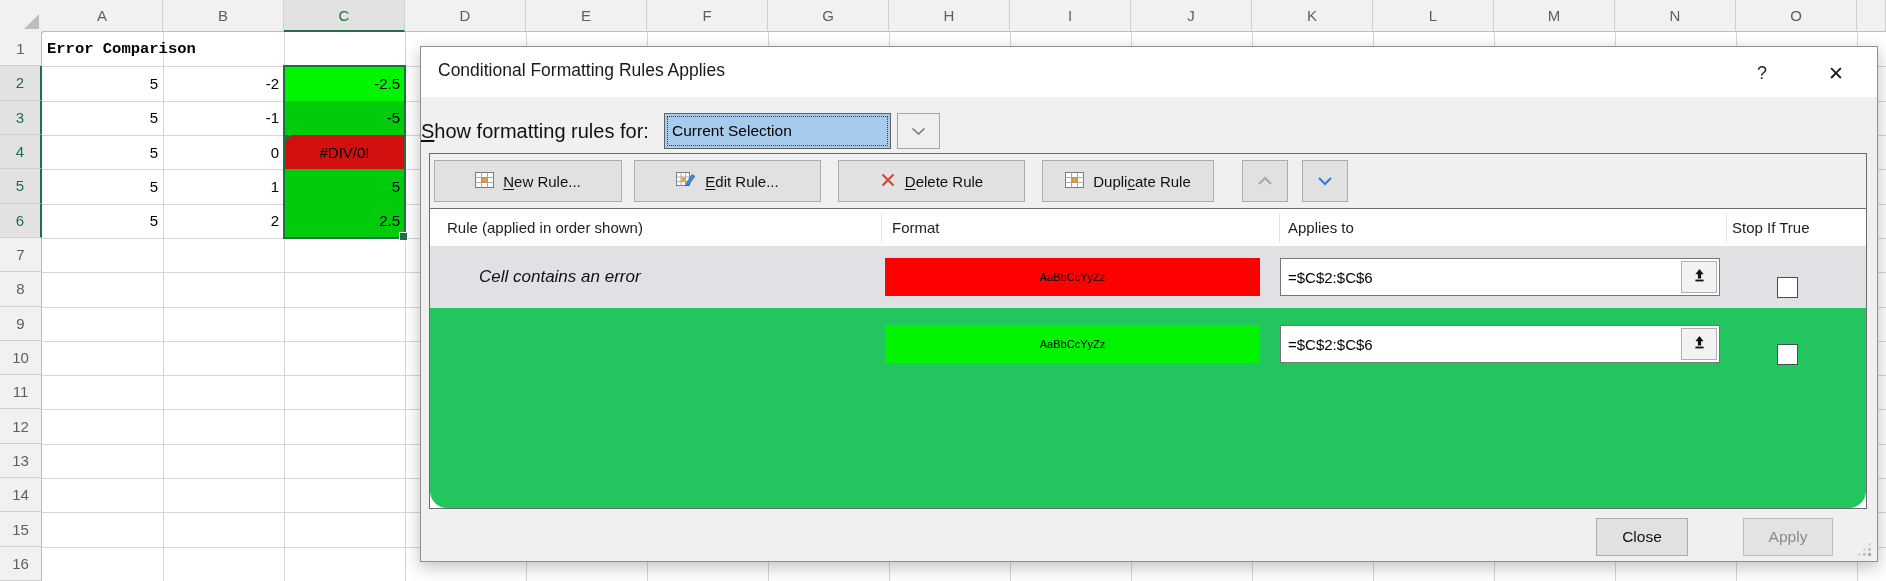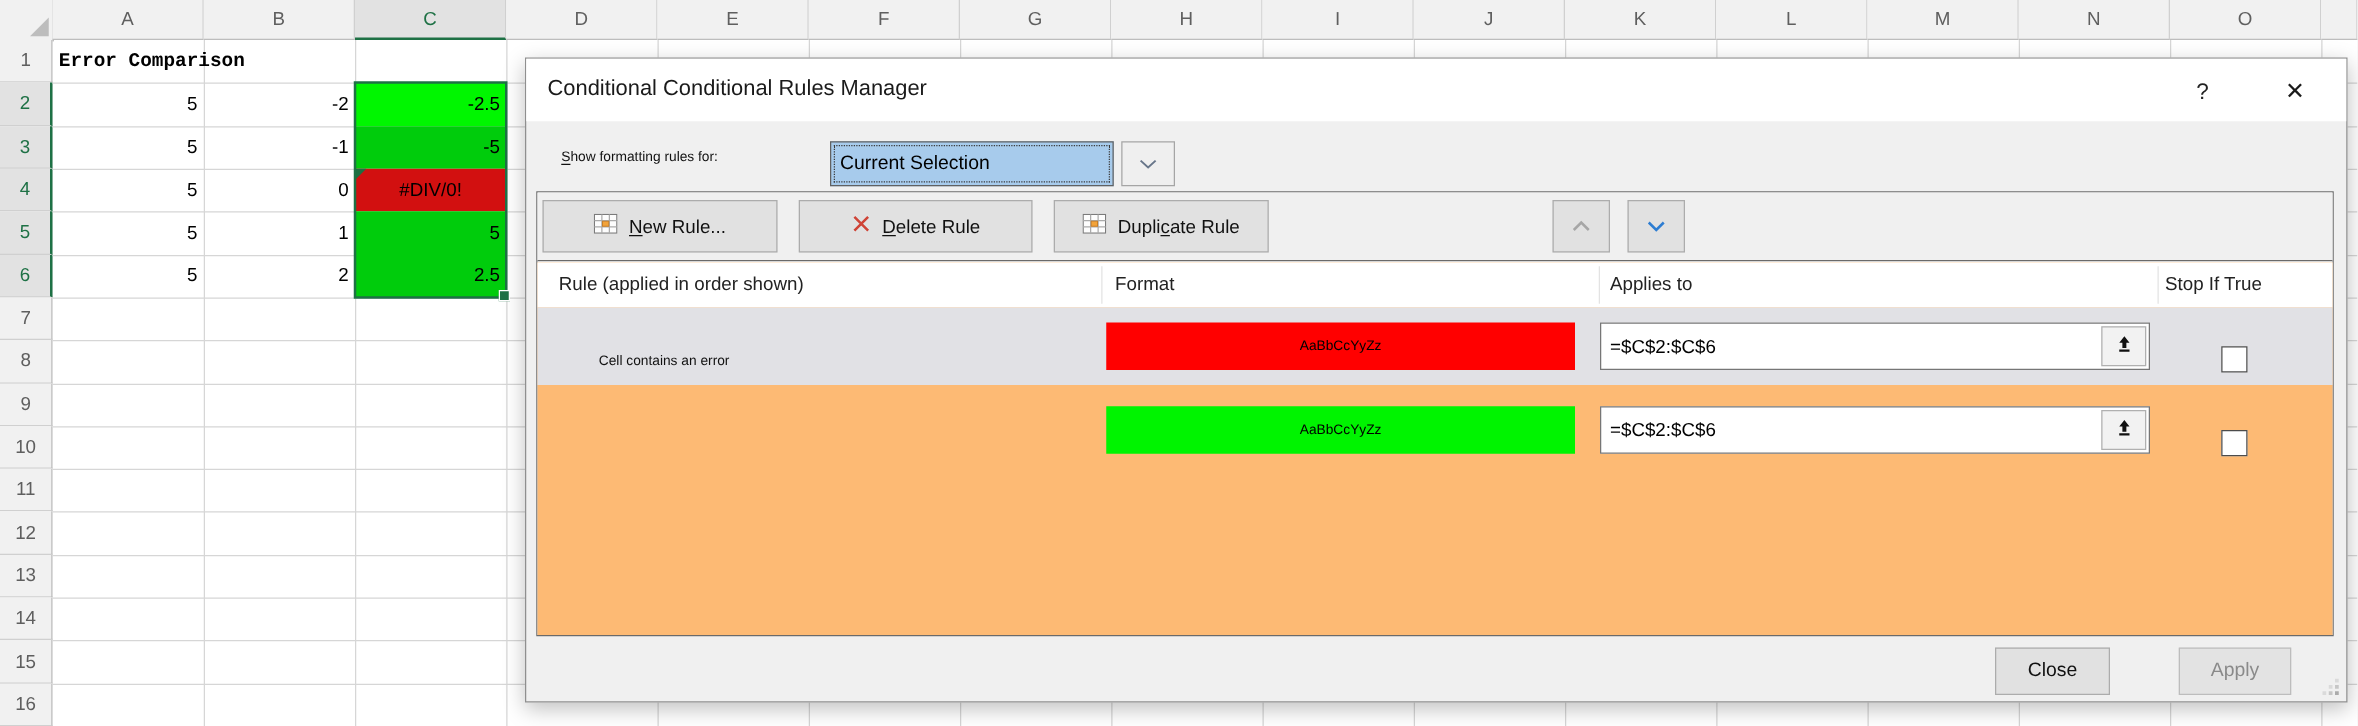--- a/index.html
+++ b/index.html
@@ -33,43 +33,43 @@
        border-top:9px solid #1D6F42;border-right:9px solid transparent;}
   
   .dlg{position:absolute;left:420px;top:46px;width:1456px;height:514px;background:#F0F0F0;
        border:1px solid #8F8F8F;box-shadow:0 5px 16px rgba(0,0,0,.25);}
   .dlg-title{position:absolute;left:0;top:0;right:0;height:50px;background:#fff;}
   .dlg-title-text{position:absolute;left:17px;top:13px;font-size:17.5px;color:#1A1A1A;}
   .dlg-help{position:absolute;left:1326px;top:11px;width:30px;height:30px;font-size:18px;color:#222;
        display:flex;align-items:center;justify-content:center;}
   .dlg-x{position:absolute;left:1398px;top:10px;width:34px;height:32px;font-size:19px;color:#1A1A1A;
        display:flex;align-items:center;justify-content:center;}
-  .show-label{position:absolute;left:28px;top:73px;font-size:11px;color:#111;}
+  .show-label{position:absolute;left:0;top:73px;font-size:20px;color:#111;}
   .combo{position:absolute;left:243px;top:66px;width:227px;height:36px;box-sizing:border-box;
        border:1px solid #616161;display:flex;align-items:center;padding-left:7px;
        font-size:15.5px;color:#000;outline:1px dotted #3A3A3A;outline-offset:-4px;}
   .combo-arrow{position:absolute;left:476px;top:66px;width:43px;height:36px;box-sizing:border-box;
        background:#EFEFEF;border:1px solid #A5A5A5;display:flex;align-items:center;justify-content:center;}
   .rules-box{position:absolute;left:8px;top:106px;width:1436px;height:354px;box-sizing:content-box;
        border:1px solid #6A6A6A;background:#fff;}
   .rules-toolbar{position:absolute;left:0;top:0;right:0;height:55px;background:#F0F0F0;
        border-bottom:1px solid #6A6A6A;display:flex;align-items:flex-start;padding-top:6px;box-sizing:border-box;}
   .tb-btn{height:42px;box-sizing:border-box;background:#E1E1E1;border:1px solid #ACACAC;
        display:flex;align-items:center;justify-content:center;gap:9px;font-size:15px;color:#111;
        font-family:"Liberation Sans",sans-serif;padding:0;}
   .arrow-btn{position:absolute;top:6px;width:46px;height:42px;box-sizing:border-box;background:#E1E1E1;
        border:1px solid #ACACAC;display:flex;align-items:center;justify-content:center;padding:0;}
-  .rules-list{position:absolute;left:0;top:56px;right:0;bottom:0;background:#fdba74;}
+  .rules-list{position:absolute;left:0;top:56px;right:0;bottom:0;background:#22c55e;border-radius:17px;}
   .list-hdr{position:absolute;left:0;top:0;right:0;height:36px;background:#fff;}
   .list-hdr span{position:absolute;top:0;line-height:36px;font-size:15px;color:#222;white-space:nowrap;}
   .hdr-sep{position:absolute;top:3px;bottom:3px;width:1px;background:#E3E3E3;}
   .rule-row{position:absolute;left:0;right:0;height:62px;}
   .rule-row.selected{background:#E1E1E5;}
-  .r-name{position:absolute;left:49px;top:12px;height:100%;display:flex;align-items:center;
-       font-size:11px;color:#111;white-space:nowrap;}
+  .r-name{position:absolute;left:49px;top:0;height:100%;display:flex;align-items:center;
+       font-size:17px;color:#111;white-space:nowrap;font-style:italic;}
   .r-swatch{position:absolute;left:455px;top:50%;margin-top:-19px;width:375px;height:38px;
        display:flex;align-items:center;justify-content:center;font-size:11px;color:#000;}
   .r-applies{position:absolute;left:850px;top:50%;margin-top:-19px;width:440px;height:38px;
        box-sizing:border-box;border:1px solid #767676;background:#fff;}
   .r-applies input{position:absolute;left:0;top:0;bottom:0;right:40px;border:0;outline:0;
        font-size:15px;font-family:"Liberation Sans",sans-serif;padding:0 0 0 7px;color:#000;background:transparent;}
   .picker-btn{position:absolute;right:2px;top:2px;bottom:2px;width:36px;background:#F2F2F2;
        border:1px solid #B0B0B0;box-sizing:border-box;display:flex;align-items:center;justify-content:center;padding:0;}
   .r-stop{position:absolute;left:1347px;top:50%;margin-top:-11px;}
   input[type=checkbox]{appearance:none;-webkit-appearance:none;width:21px;height:21px;margin:0;
@@ -168,21 +168,21 @@
     <div class="cell center" style="left: 284px; top: 134.938px; width: 121px; height: 34.3125px; background: rgb(210, 16, 16);">#DIV/0!<div class="err-flag"></div></div>
     <div class="cell" style="left: 284px; top: 169.25px; width: 121px; height: 34.3125px; background: rgb(0, 204, 12);">5</div>
     <div class="cell" style="left: 284px; top: 203.562px; width: 121px; height: 34.3125px; background: rgb(0, 204, 12);">2.5</div>
     <div class="sel-range" style="left: 283px; top: 65.3125px; width: 123px; height: 173.562px; border-color: rgb(30, 113, 69);">
       <div class="fill-handle" style="background: rgb(30, 113, 69); pointer-events: auto;"></div>
     </div>
   </div>
 
 <div class="dlg">
   <div class="dlg-title">
-    <span class="dlg-title-text">Conditional Conditional Rules Manager</span>
+    <span class="dlg-title-text">Conditional Formatting Rules Applies</span>
     <span class="dlg-help">?</span>
     <span class="dlg-x">✕</span>
   </div>
 
   <span class="show-label"><u>S</u>how formatting rules for:</span>
   <div class="combo" style="background: rgb(167, 203, 236);">
     <span>Current Selection</span>
   </div>
   <button class="combo-arrow">
     <span>
@@ -194,20 +194,29 @@
 
   <div class="rules-box">
     <div class="rules-toolbar">
         <button class="tb-btn" style="width: 188px; margin-left: 4px;">
           <span><svg width="19" height="16" viewBox="0 0 19 16">
               <rect x="0.5" y="0.5" width="18" height="15" fill="#FDFDFD" stroke="#7B7B7B"></rect>
               <path d="M6.5 0.5 V15.5 M12.5 0.5 V15.5 M0.5 5.5 H18.5 M0.5 10.5 H18.5" stroke="#ABABAB" fill="none"></path>
               <rect x="7" y="6" width="5" height="4" fill="#F2A33A" stroke="#C77F28" stroke-width="0.8"></rect>
             </svg></span>
           <span><u>N</u>ew Rule...</span>
+        </button>
+        <button class="tb-btn" style="width: 187px; margin-left: 12px;">
+          <span><svg width="20" height="17" viewBox="0 0 20 17">
+              <rect x="0.5" y="1.5" width="13" height="13" fill="#FDFDFD" stroke="#7B7B7B"></rect>
+              <path d="M5 1.5 V14.5 M9.5 1.5 V14.5 M0.5 6 H13.5 M0.5 10.5 H13.5" stroke="#ABABAB" fill="none"></path>
+              <rect x="5.3" y="6.3" width="4" height="4" fill="#F2A33A"></rect>
+              <path d="M10.2 12.2 L16.2 3.4 L18.8 5.2 L12.8 14 L9.7 14.8 Z" fill="#3C8BD9" stroke="#2B66A3" stroke-width="0.7"></path>
+            </svg></span>
+          <span><u>E</u>dit Rule...</span>
         </button>
         <button class="tb-btn" style="width: 187px; margin-left: 17px;">
           <span><svg width="16" height="16" viewBox="0 0 16 16">
               <path d="M2.5 2.5 L13.5 13.5 M13.5 2.5 L2.5 13.5" stroke="#CF4437" stroke-width="2" fill="none"></path>
             </svg></span>
           <span><u>D</u>elete Rule</span>
         </button>
         <button class="tb-btn" style="width: 172px; margin-left: 17px;">
           <span><svg width="19" height="16" viewBox="0 0 19 16">
               <rect x="0.5" y="0.5" width="18" height="15" fill="#FDFDFD" stroke="#7B7B7B"></rect>

